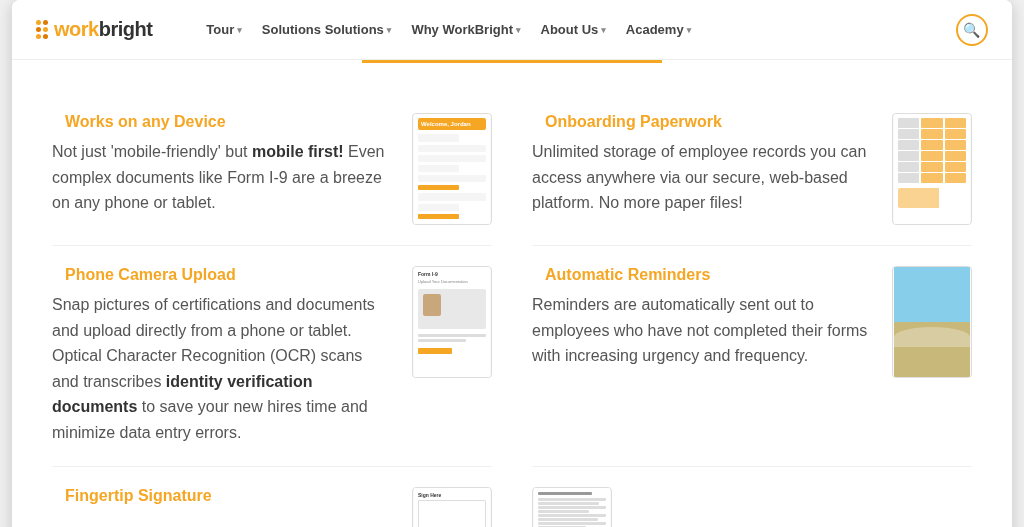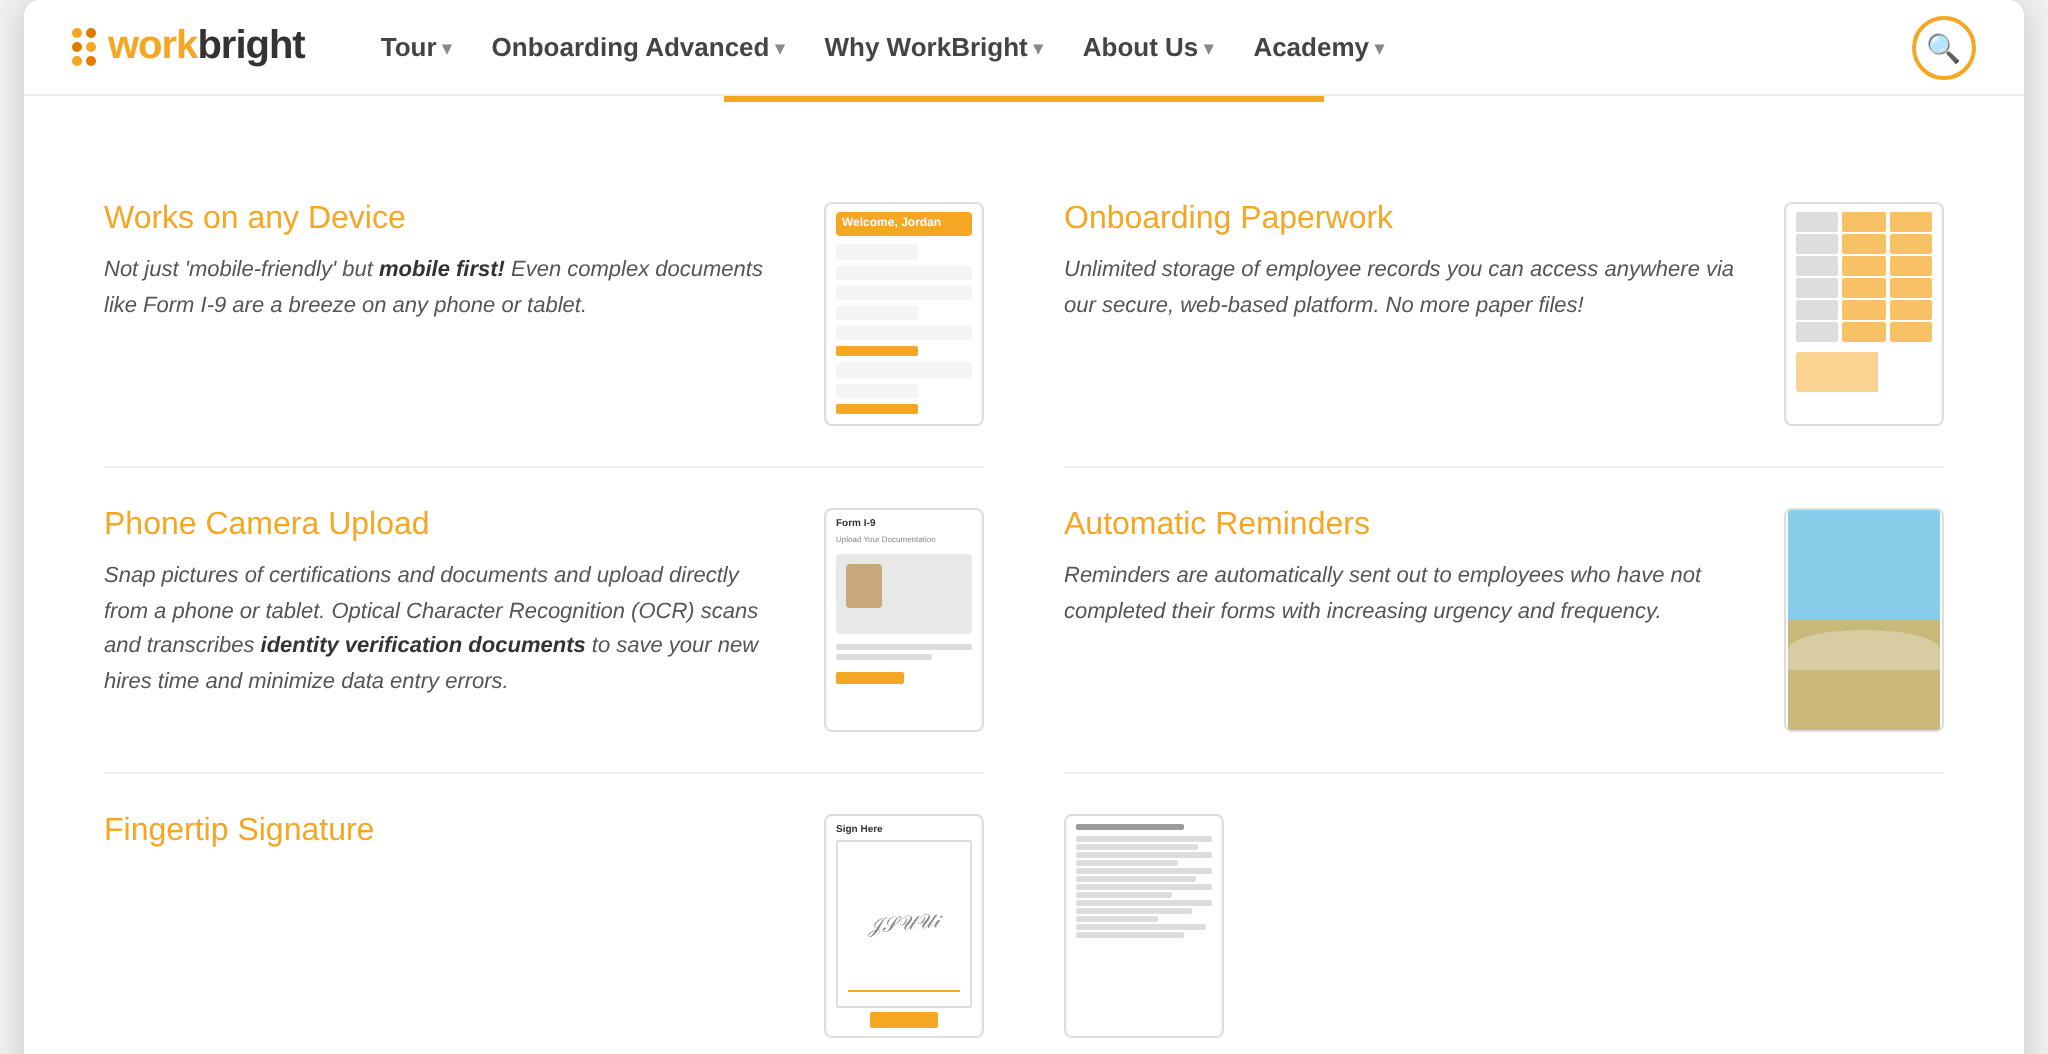--- a/index.html
+++ b/index.html
@@ -16,24 +16,24 @@
       background: white;
       border-radius: 8px;
       box-shadow: 0 2px 16px rgba(0,0,0,0.18);
       overflow: hidden;
     }
     
     .navbar {
       display: flex;
       align-items: center;
       padding: 0 24px;
-      height: 48px;
+      height: 60px;
       background: white;
       border-bottom: 1px solid #eee;
-      gap: 0;
+      gap: 16px;
     }
     .logo-area {
       display: flex;
       align-items: center;
       margin-right: 28px;
       gap: 6px;
     }
     .logo-dots {
       display: flex;
       gap: 2px;
@@ -121,29 +121,29 @@
       display: flex;
       align-items: flex-start;
       padding: 20px 0;
       border-bottom: 1px solid #f0f0f0;
       gap: 20px;
     }
     .feature-item:nth-child(odd) { border-right: none; }
     .feature-text { flex: 1; }
     .feature-title {
       font-size: 16px;
-      font-weight: 400;
+      font-weight: 700;
       color: #f5a623;
       margin-bottom: 8px;
+      margin-left: 13px;
     }
     .feature-desc {
-      font-size: 11px;
+      font-size: 16px;
       color: #555;
       line-height: 1.6;
-      font-style: italic;
     }
     .feature-desc strong, .feature-desc b { font-weight: 700; color: #333; }
     .feature-image {
       width: 80px;
       flex-shrink: 0;
       border: 1px solid #ddd;
       border-radius: 4px;
       overflow: hidden;
       background: #f9f9f9;
       min-height: 90px;
@@ -331,21 +331,21 @@
       <div class="logo-text">
         <span>work</span>bright
       </div>
     </div>
     <div class="nav-links">
       <div class="nav-item">
         <span>Tour</span>
           <span class="chevron">▾</span>
       </div>
       <div class="nav-item">
-        <span>Onboarding Advanced</span>
+        <span>Solutions Solutions</span>
           <span class="chevron">▾</span>
       </div>
       <div class="nav-item">
         <span>Why WorkBright</span>
           <span class="chevron">▾</span>
       </div>
       <div class="nav-item">
         <span>About Us</span>
           <span class="chevron">▾</span>
       </div>

